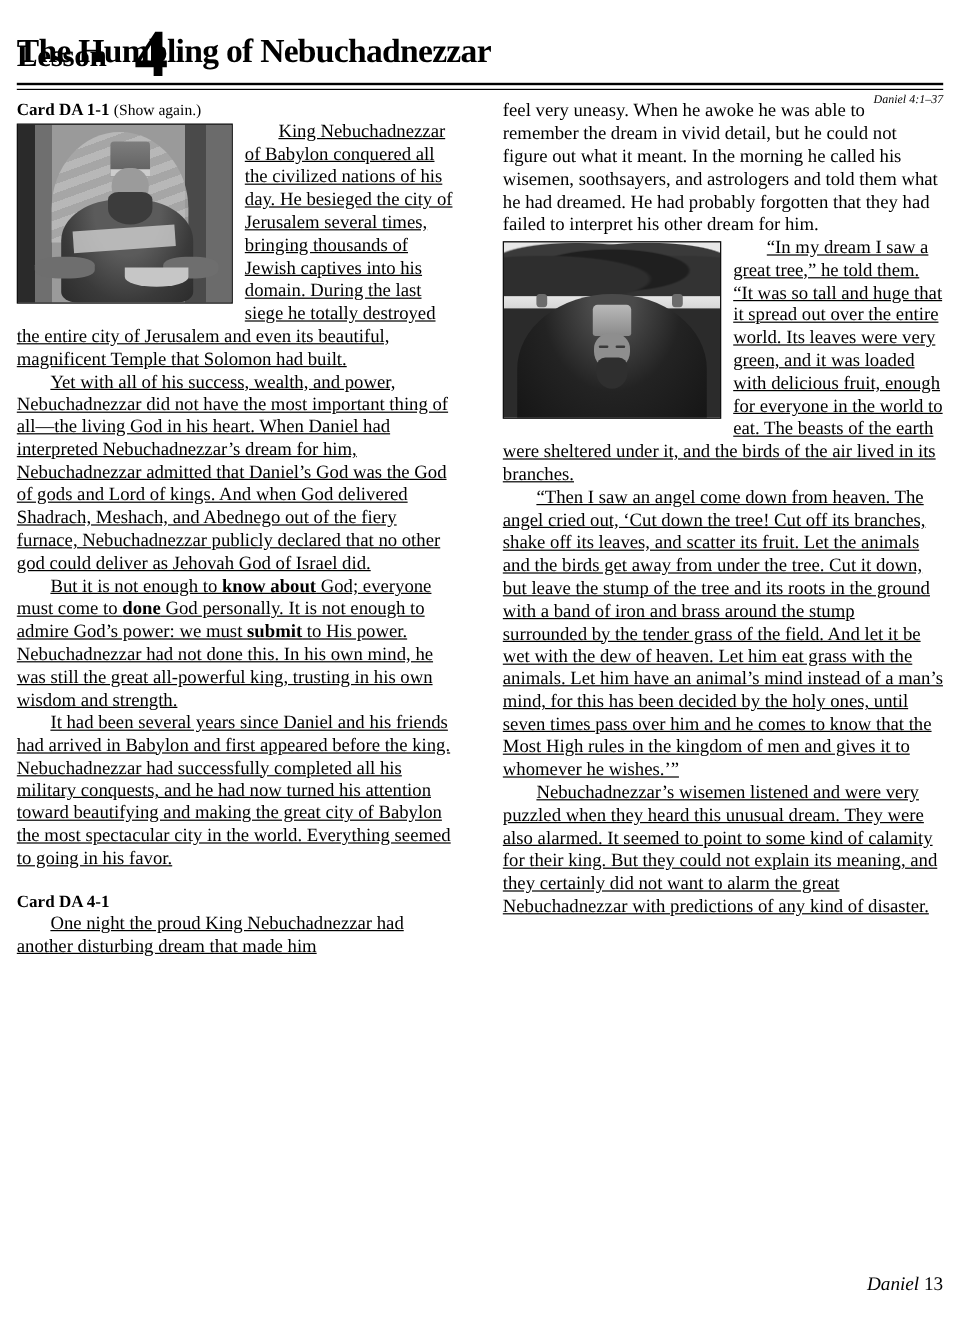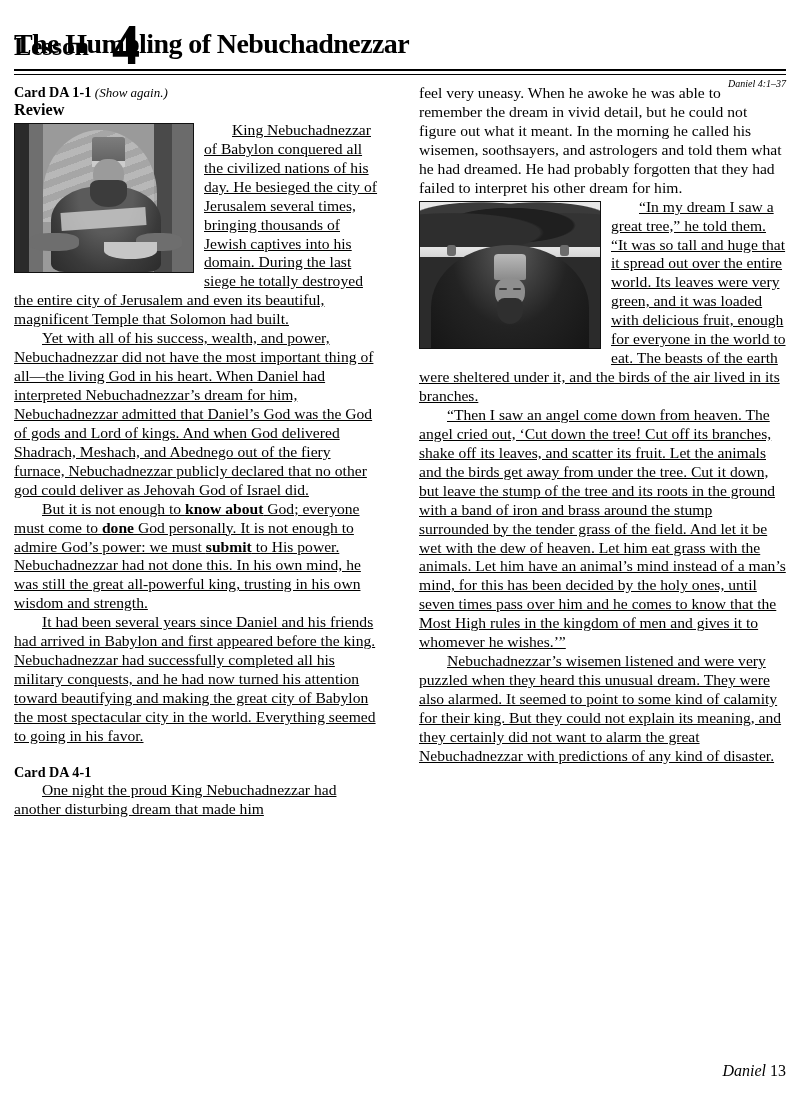--- a/index.html
+++ b/index.html
@@ -113,21 +113,20 @@
     text-indent: 28px;
     text-decoration: underline;
   }
   .card-label {
     font-weight: bold;
     font-size: 14.2px;
     margin: 0;
   }
   .card-label .note {
     font-weight: normal;
-    font-style: italic;
     font-size: 13px;
   }
   .section-head {
     font-weight: bold;
     font-size: 16.2px;
     margin: 0;
   }
   .gap { height: 18px; }
 
   
@@ -336,21 +335,20 @@
     <div class="header-rule-bottom"></div>
     <div class="scripture-ref">Daniel 4:1–37</div>
   </div>
 
   <div class="columns">
 
     <div class="col col-left">
 
       <p class="card-label"><span>Card DA 1-1</span> <span class="note">(Show again.)</span></p>
 
-      <p class="section-head">Review</p>
 
       <div class="figure fig-left">
         <div class="art-king">
           <div class="wall-arc"></div>
           <div class="robe"></div>
           <div class="sash"></div>
           <div class="crown"></div>
           <div class="crown-band"></div>
           <div class="head"></div>
           <div class="beard"></div>

